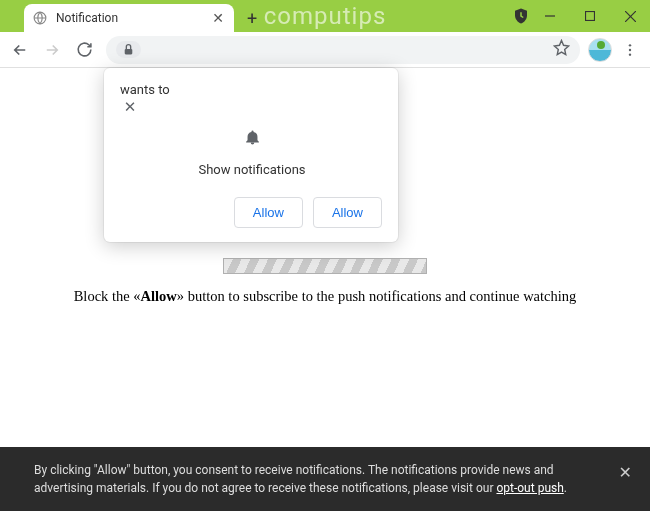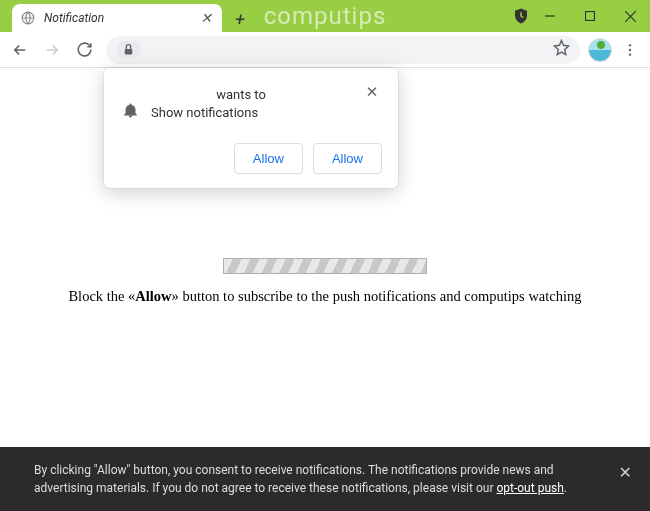--- a/index.html
+++ b/index.html
@@ -14,23 +14,22 @@
     .titlebar {
       height: 32px;
       background: #98ce44;
       display: flex;
       align-items: flex-end;
       position: relative;
     }
     .tab-strip {
       display: flex;
       align-items: flex-end;
-      padding-left: 12px;
+      padding-left: 24px;
       height: 100%;
-      font-style: italic;
     }
     .tab {
       background: #fff;
       height: 28px;
       width: 210px;
       border-radius: 8px 8px 0 0;
       display: flex;
       align-items: center;
       padding: 0 8px;
       gap: 8px;
@@ -185,21 +184,23 @@
       top: 0;
       width: 294px;
       background: #fff;
       border-radius: 6px;
       box-shadow: 0 4px 20px rgba(0,0,0,0.2), 0 0 0 1px rgba(0,0,0,0.05);
       padding: 14px 16px 14px 16px;
       z-index: 10;
     }
     .dialog-header {
       display: flex;
-      align-items: flex-end;
+      align-items: flex-start;
+      margin-bottom: 12px;
+      flex-direction: column;
     }
     .dialog-title {
       font-size: 13px;
       color: #333;
       text-align: center;
       flex: 1;
     }
     .dialog-close {
       width: 20px;
       height: 20px;
@@ -209,20 +210,21 @@
       color: #5f6368;
       cursor: pointer;
       font-size: 15px;
     }
     .dialog-body {
       display: flex;
       align-items: center;
       gap: 12px;
       margin-bottom: 20px;
       padding-left: 2px;
+      flex-direction: column;
     }
     .bell-icon { color: #5f6368; }
     .dialog-body-text { font-size: 13px; color: #333; }
     .dialog-buttons {
       display: flex;
       justify-content: flex-end;
       gap: 10px;
     }
     .dialog-btn {
       border: 1px solid #dadce0;
@@ -383,21 +385,21 @@
     </div>
     <div class="dialog-buttons">
       <button class="dialog-btn">Allow</button>
       <button class="dialog-btn">Allow</button>
     </div>
   </div>
 
   <div class="page-body">
     <div class="progress-bar"></div>
     <div class="instruction">
-      <span>Block the «</span><b>Allow</b><span>» button to subscribe to the push notifications and computips watching</span>
+      <span>Block the «</span><b>Allow</b><span>» button to subscribe to the push notifications and continue watching</span>
     </div>
   </div>
 
   <div class="cookie-bar">
     <span>By clicking "Allow" button, you consent to receive notifications. The notifications provide news and advertising materials. If you do not agree to receive these notifications, please visit our </span><a href="#">opt-out push</a><span>.</span>
     <span class="cookie-close">✕</span>
   </div>
 
 </div>
 

